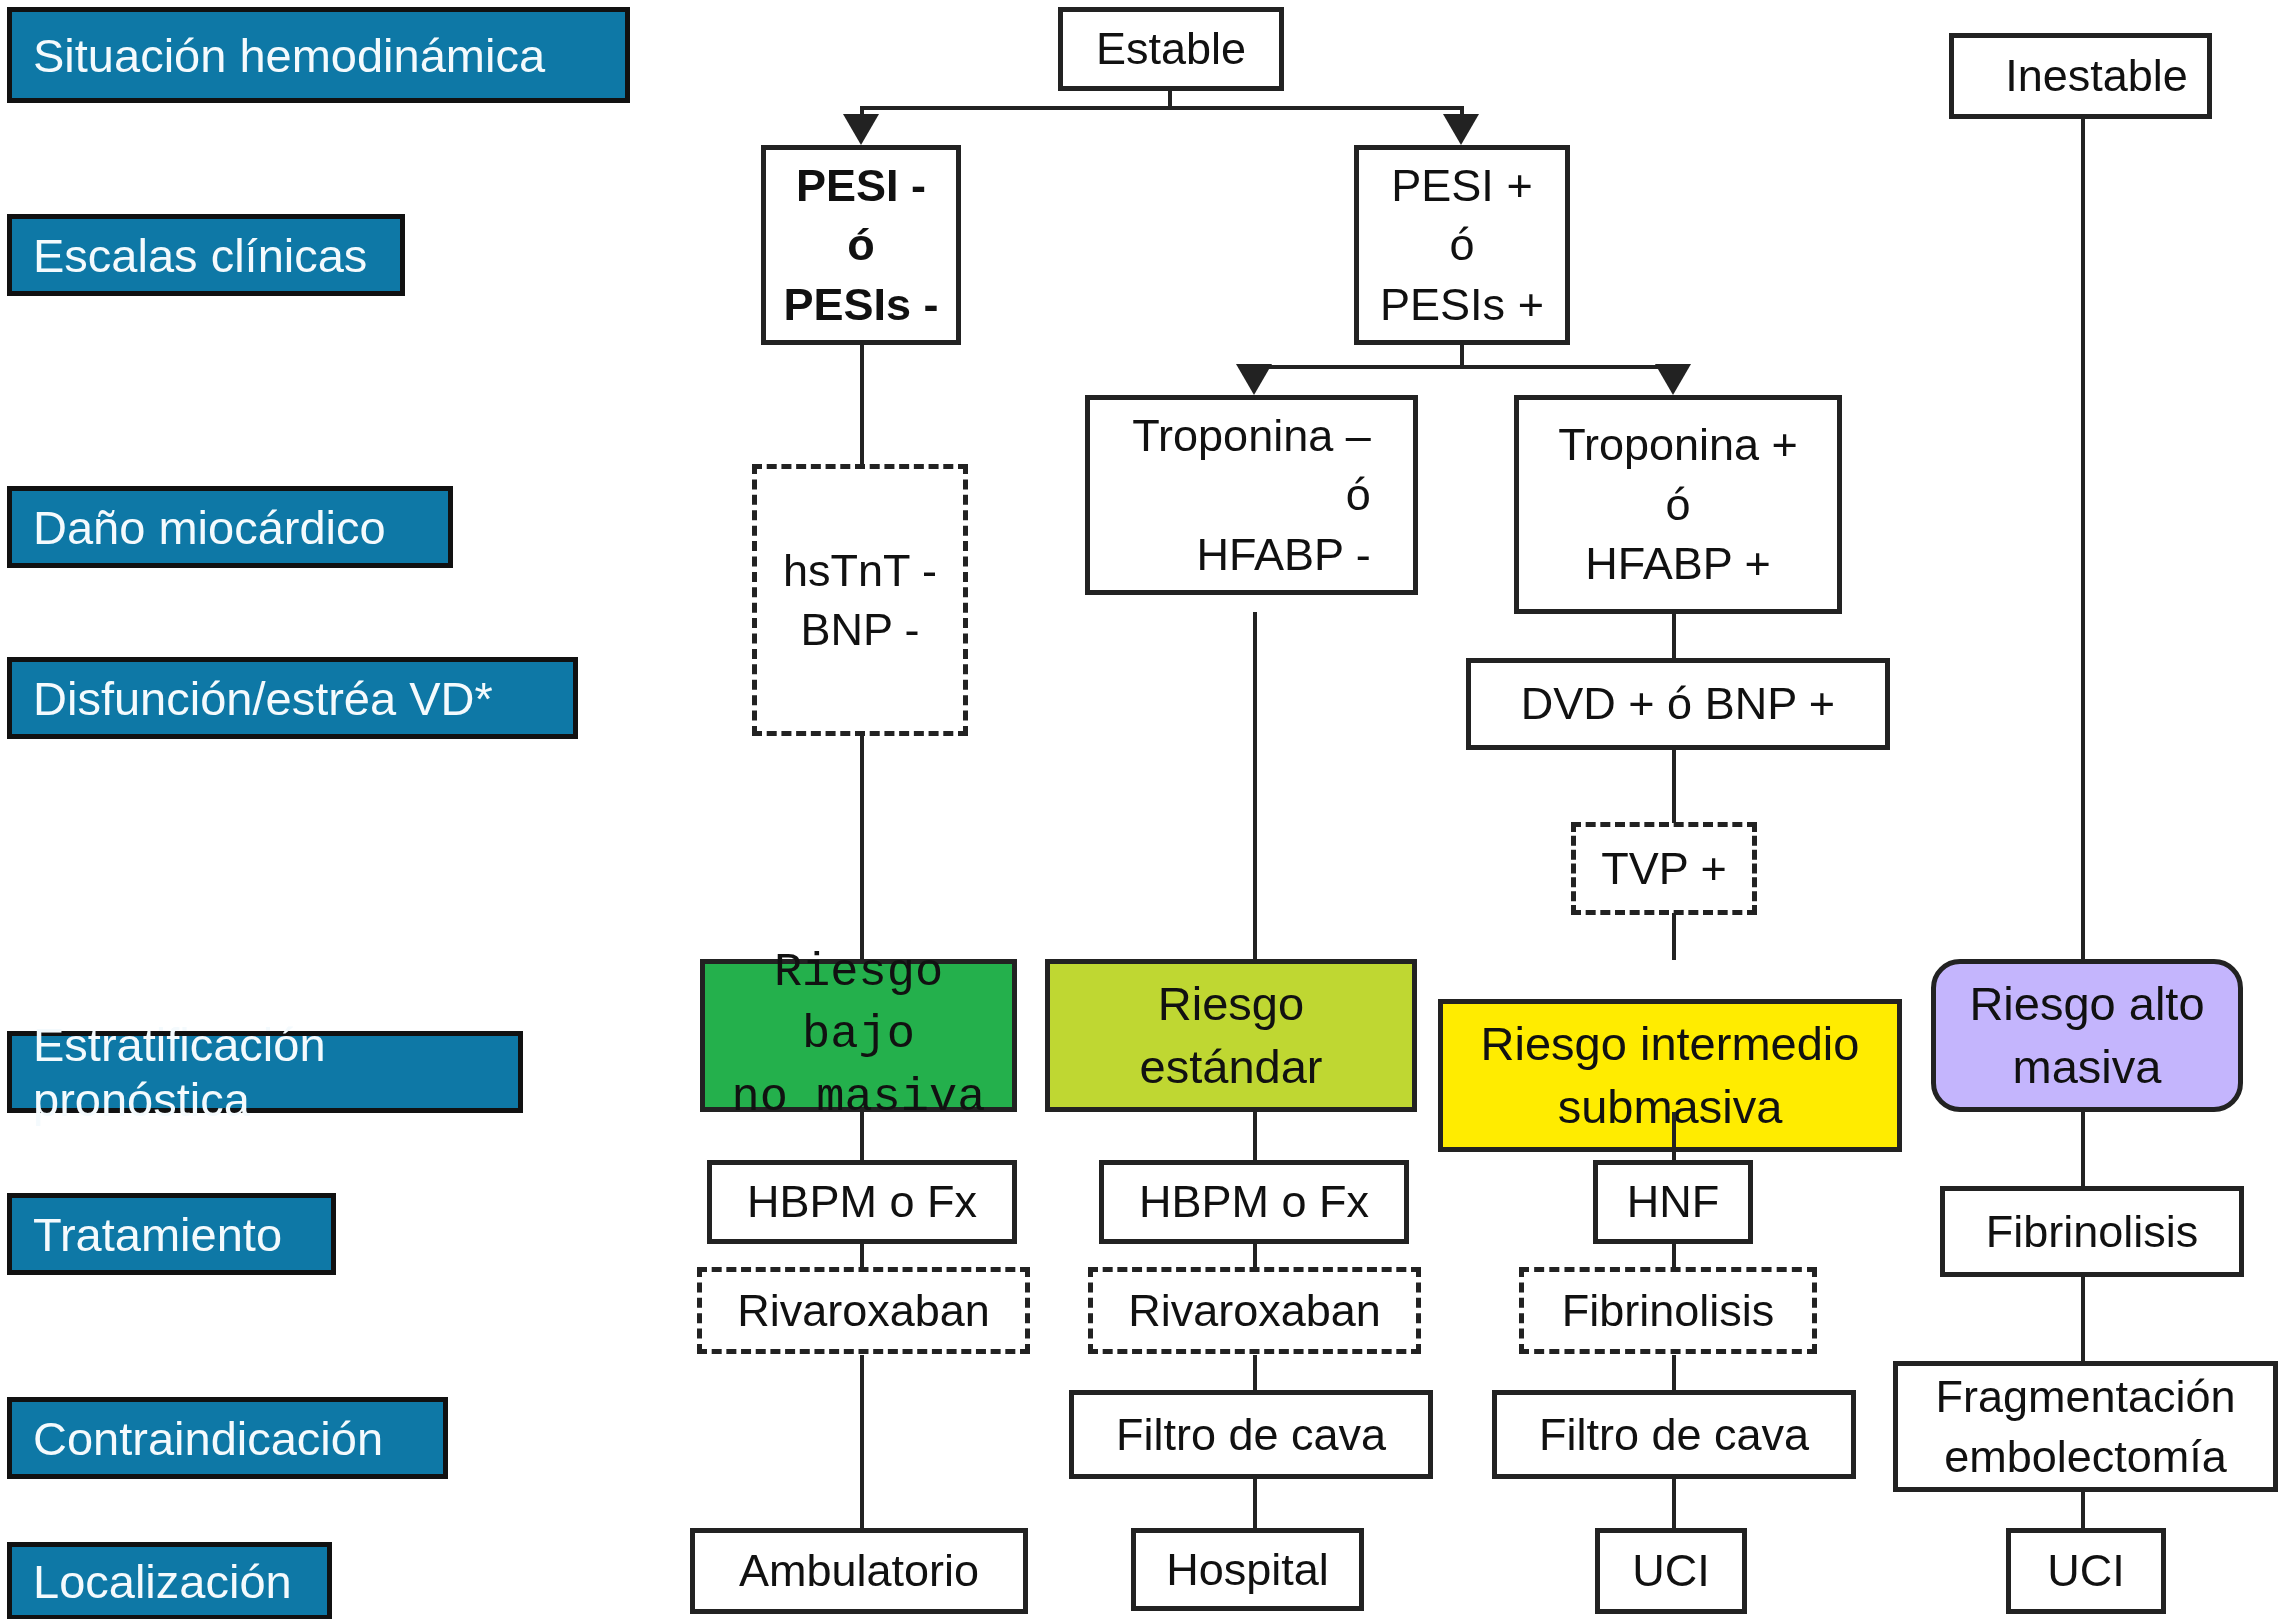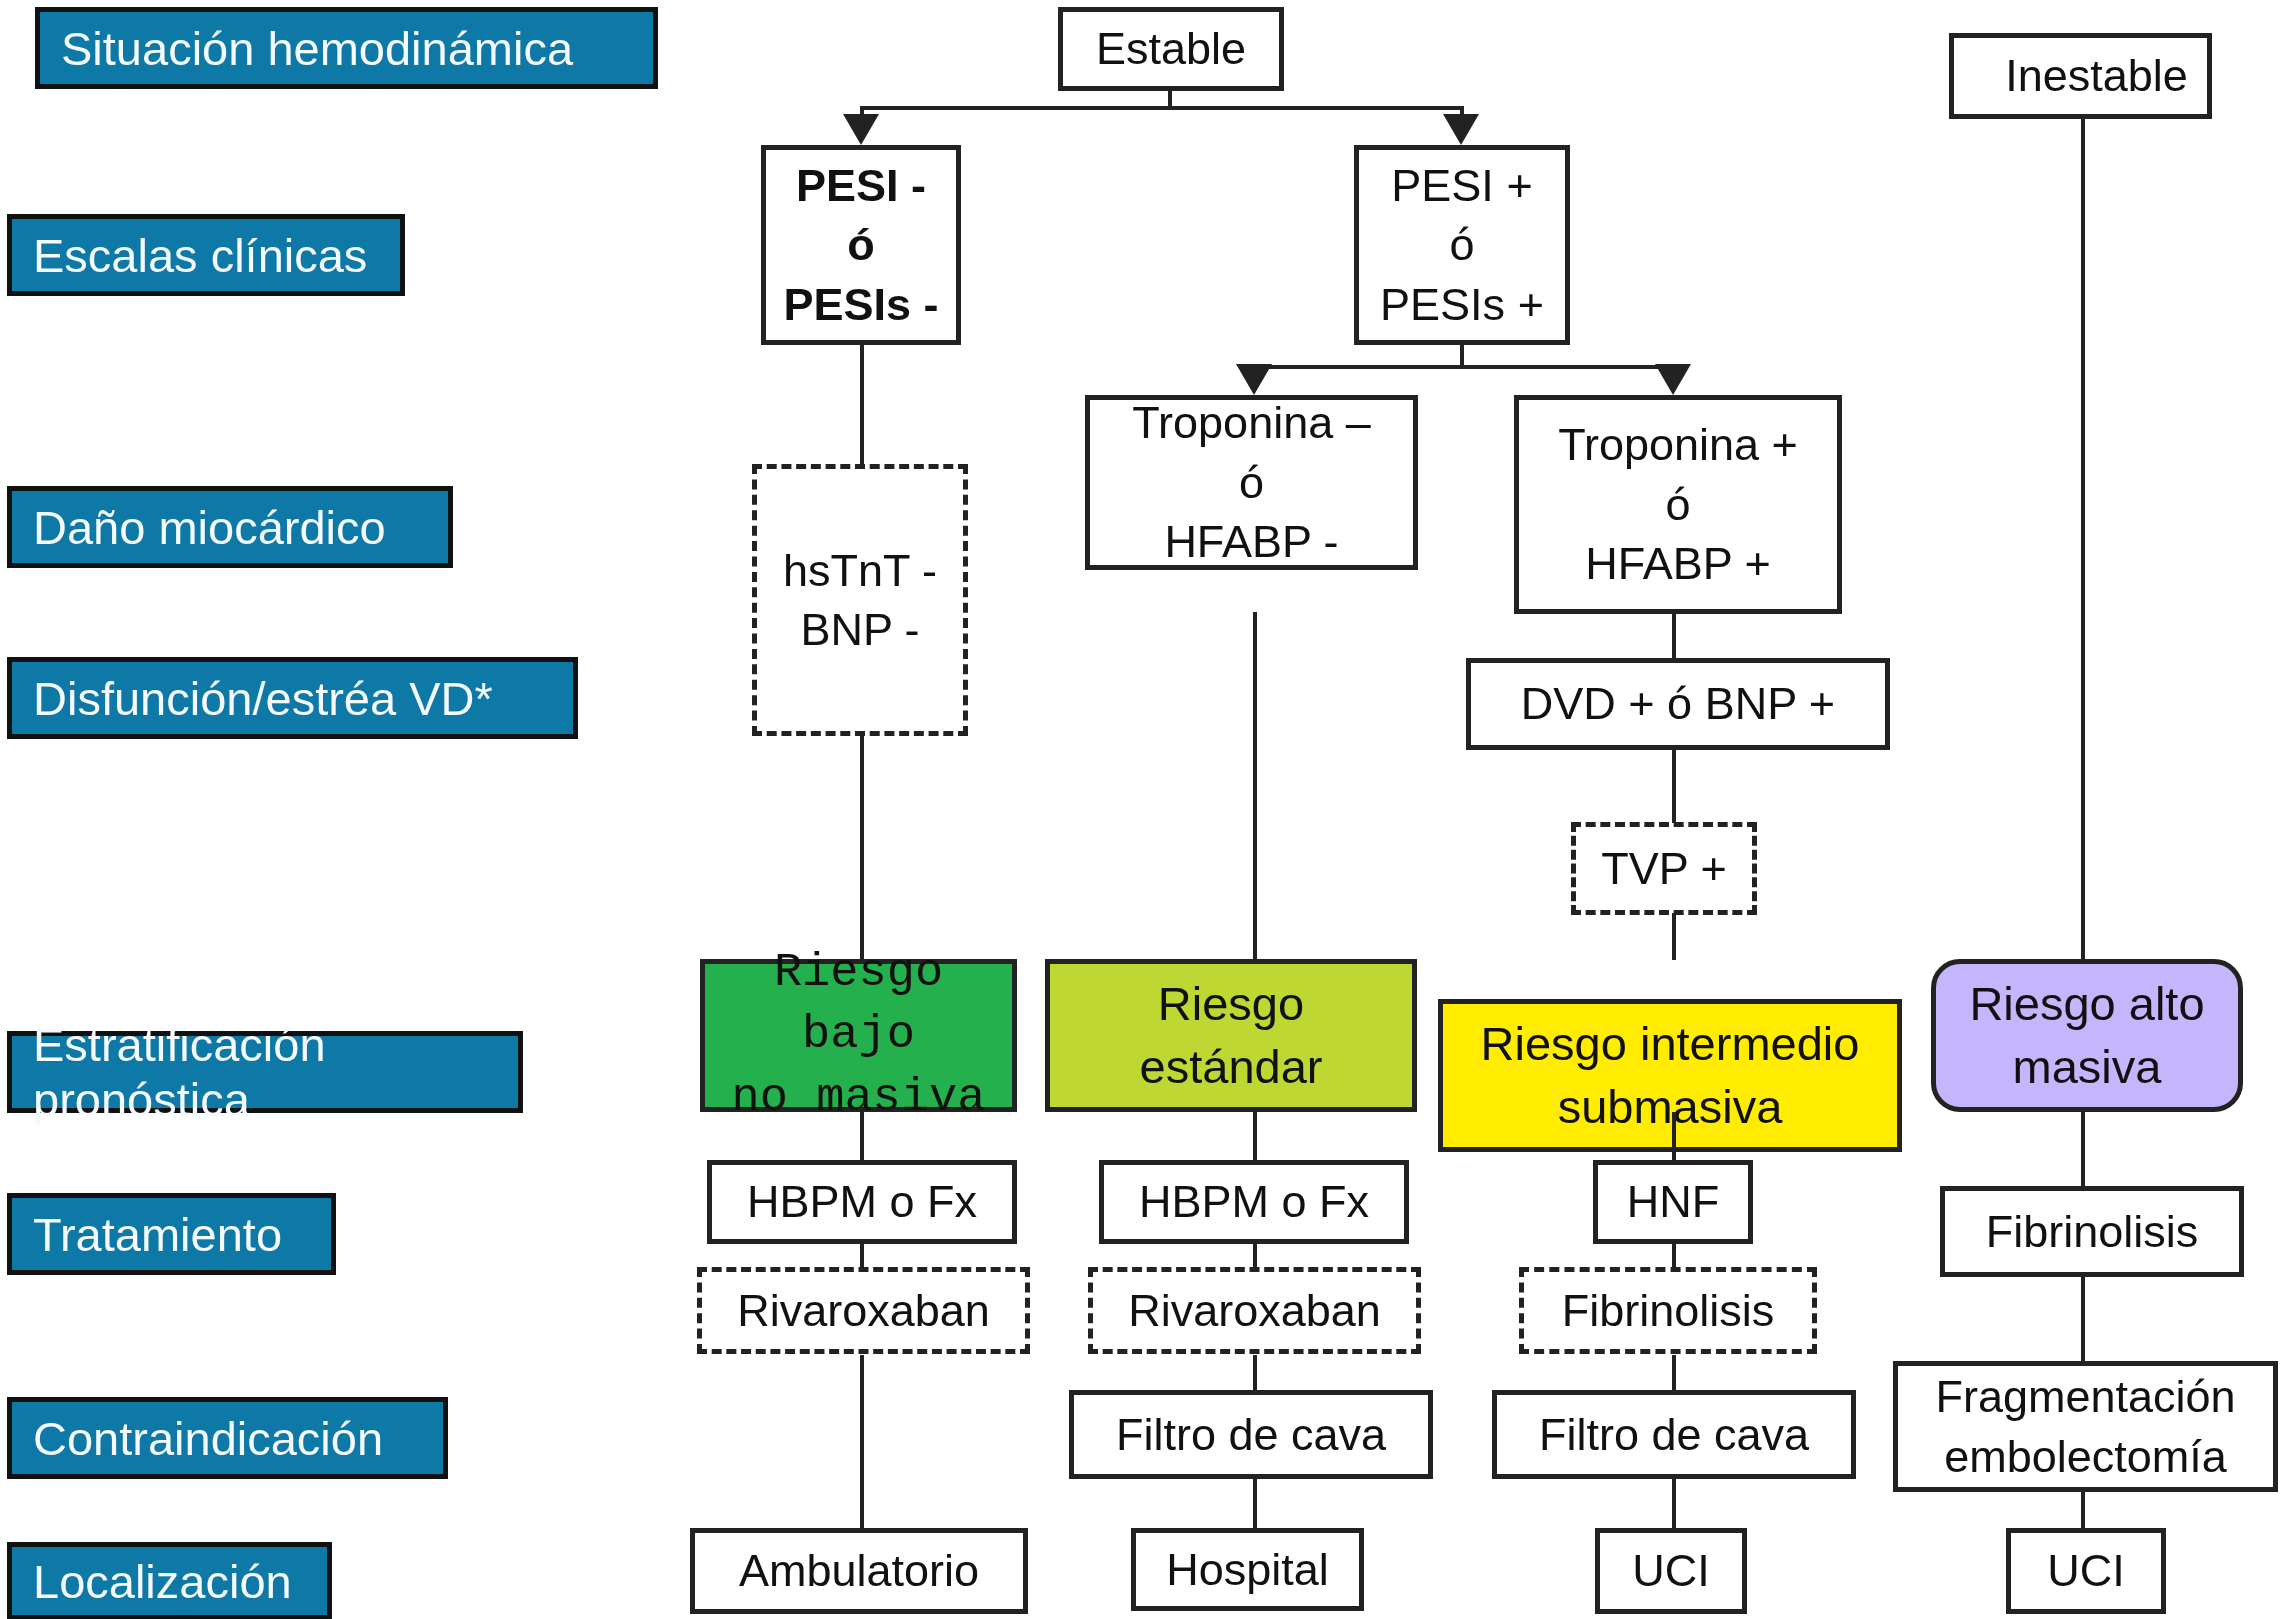--- a/index.html
+++ b/index.html
@@ -52,42 +52,42 @@
     border-left:18px solid transparent;
     border-right:18px solid transparent;
     border-top:31px solid #222222;
   }
 </style>
 </head>
 <body>
 
 <div class="canvas">
 
-  <div class="label" style="left:7px;   top:7px;    width:623px; height:82px;margin-left:28px;">Situación hemodinámica</div>
+  <div class="label" style="left:7px;   top:7px;    width:623px; height:96px;">Situación hemodinámica</div>
   <div class="label" style="left:7px;   top:214px;  width:398px; height:82px;">Escalas clínicas</div>
   <div class="label" style="left:7px;   top:460px;  width:446px; height:82px;margin-top:26px;">Daño miocárdico</div>
   <div class="label" style="left:7px;   top:657px;  width:571px; height:82px;">Disfunción/estréa VD*</div>
   <div class="label" style="left:7px;   top:1031px; width:516px; height:82px;">Estratificación pronóstica</div>
   <div class="label" style="left:7px;   top:1193px; width:329px; height:82px;">Tratamiento</div>
   <div class="label" style="left:7px;   top:1397px; width:441px; height:82px;">Contraindicación</div>
   <div class="label" style="left:7px;   top:1542px; width:325px; height:78px;">Localización</div>
 
   <div class="node" style="left:1058px; top:7px;   width:226px; height:84px;">Estable</div>
   <div class="node" style="left:1949px; top:33px;  width:263px; height:86px;padding-left:32px;">Inestable</div>
 
   <div class="node" style="left:761px;  top:145px; width:200px; height:200px;font-weight:bold;">PESI -
 ó
 PESIs -</div>
   <div class="node" style="left:1354px; top:145px; width:216px; height:200px;">PESI +
 ó
 PESIs +</div>
 
   <div class="node dashed" style="left:752px; top:464px; width:216px; height:272px;">hsTnT -
 BNP -</div>
-  <div class="node" style="left:1085px; top:395px; width:333px; height:175px;">Troponina –
+  <div class="node" style="left:1085px; top:395px; width:333px; height:200px;text-align:right;">Troponina –
 ó
 HFABP -</div>
   <div class="node" style="left:1514px; top:395px; width:328px; height:219px;">Troponina +
 ó
 HFABP +</div>
 
   <div class="node" style="left:1466px; top:658px; width:424px; height:92px;">DVD + ó BNP +</div>
 
   <div class="node dashed" style="left:1571px; top:822px; width:186px; height:93px;">TVP +</div>
 

